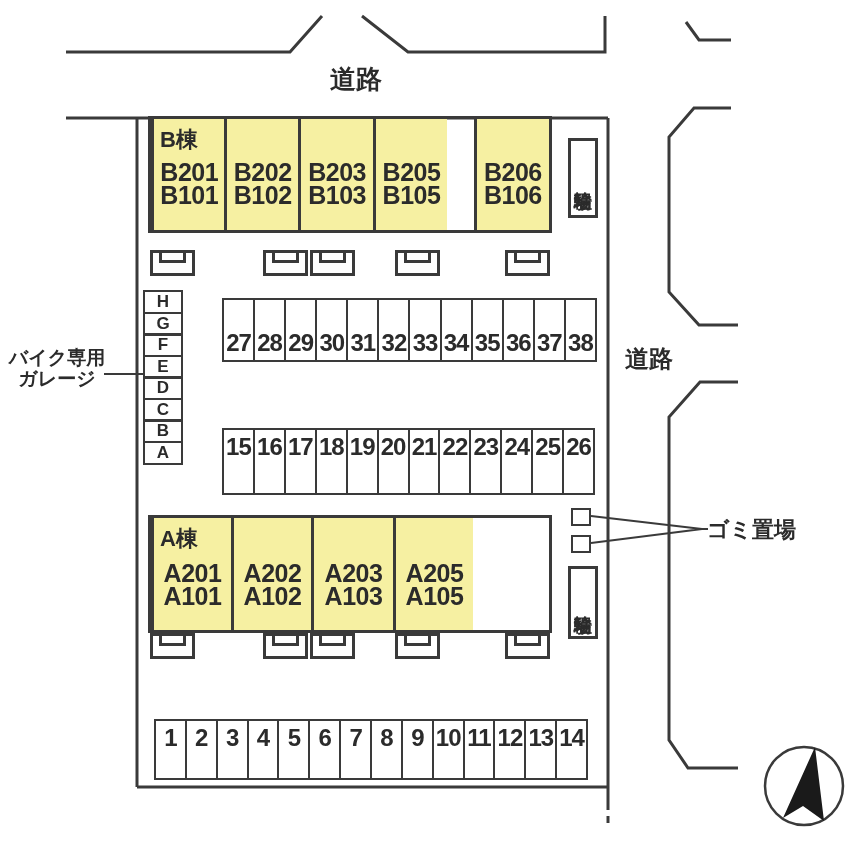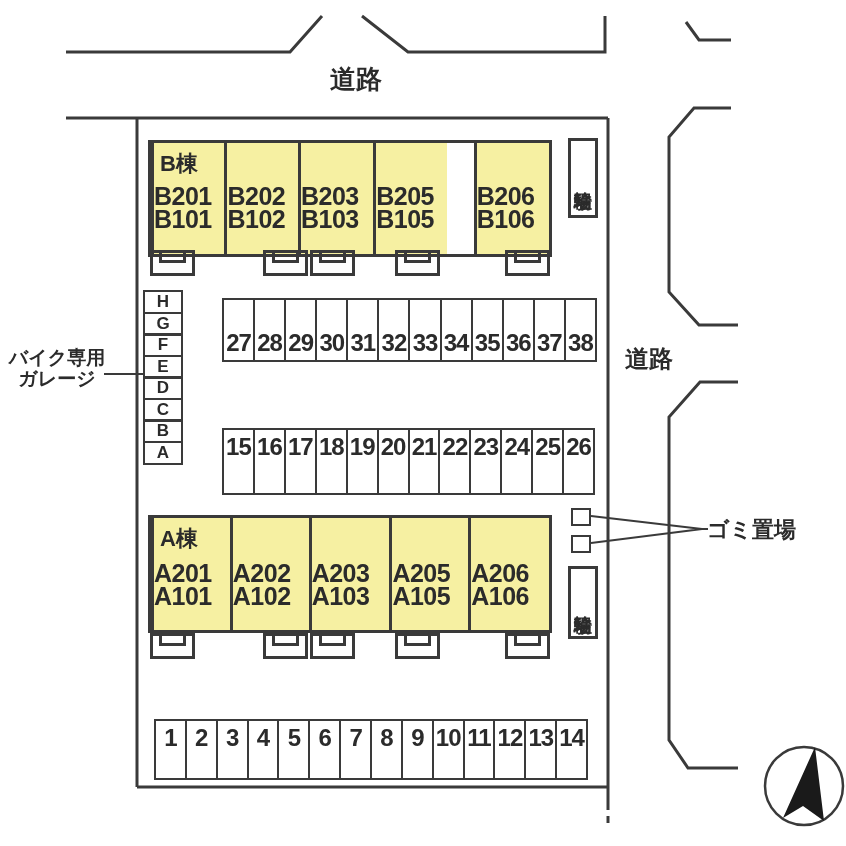--- a/index.html
+++ b/index.html
@@ -7,21 +7,21 @@
           font-family:"Liberation Sans","DejaVu Sans",sans-serif;color:#2b2b2b;}
   #lines{position:absolute;left:0;top:0;width:846px;height:846px;}
   .label{position:absolute;font-weight:bold;white-space:nowrap;}
   .road-top{left:330px;top:62px;font-size:26px;}
   .road-right{left:625px;top:343px;font-size:24px;}
   .garbage-label{left:707px;top:515px;font-size:22px;}
   .bikegarage-label{position:absolute;left:2px;top:347px;width:110px;text-align:center;
           font-size:19px;font-weight:bold;line-height:21px;}
   .building{position:absolute;display:flex;box-sizing:border-box;border:3px solid #3a3a3a;}
   .unit{box-sizing:border-box;border-left:3px solid #3a3a3a;display:flex;flex-direction:column;
-        align-items:flex-start;font-weight:bold;}
+        align-items:center;font-weight:bold;}
   .unit:first-child{border-left:none;}
   .unit .u{font-size:25px;line-height:23px;letter-spacing:-0.5px;}
   .bname{position:absolute;left:9px;top:6px;font-size:22px;font-weight:bold;}
   .porch{position:absolute;width:45px;height:26px;box-sizing:border-box;border:3px solid #3a3a3a;}
   .porch .step{position:absolute;left:6px;top:-3px;width:27px;height:13px;box-sizing:border-box;
         border:3px solid #3a3a3a;}
   .cyclebox{position:absolute;width:30px;box-sizing:border-box;border:3px solid #3a3a3a;
         display:flex;align-items:center;justify-content:center;}
   .cyclebox span{writing-mode:vertical-rl;text-orientation:upright;font-size:18px;font-weight:bold;
         letter-spacing:1px;line-height:1;}
@@ -78,21 +78,21 @@
       <div class="gslot">H</div>
       <div class="gslot">G</div>
       <div class="gslot">F</div>
       <div class="gslot">E</div>
       <div class="gslot">D</div>
       <div class="gslot">C</div>
       <div class="gslot">B</div>
       <div class="gslot">A</div>
     </div>
 
-  <div class="building" id="building-0" style="left:148px;top:140px;width:404px;height:117px;">
+  <div class="building" id="building-0" style="left:148px;top:116px;width:404px;height:117px;">
     <div class="bname">B棟</div>
   <div class="unit" style="width: 80px; padding-top: 42px; background: rgb(246, 240, 162);">
         <div class="u">B201</div>
         <div class="u">B101</div>
       </div>
       <div class="unit" style="width: 80px; padding-top: 42px; background: rgb(246, 240, 162);">
         <div class="u">B202</div>
         <div class="u">B102</div>
       </div>
       <div class="unit" style="width: 82px; padding-top: 42px; background: rgb(246, 240, 162);">
@@ -118,24 +118,20 @@
         <div class="u">A202</div>
         <div class="u">A102</div>
       </div>
       <div class="unit" style="width: 82px; padding-top: 44px; background: rgb(246, 240, 162);">
         <div class="u">A203</div>
         <div class="u">A103</div>
       </div>
       <div class="unit" style="width: 80px; padding-top: 44px; background: rgb(246, 240, 162);">
         <div class="u">A205</div>
         <div class="u">A105</div>
-      </div>
-      <div class="unit" style="width: 82px; padding-top: 44px; background: rgb(246, 240, 162);">
-        <div class="u">A206</div>
-        <div class="u">A106</div>
       </div>
     </div>
 
   <div class="cyclebox" style="left:568px;top:138px;height:80px;">
     <span>駐輪場</span>
   </div>
   <div class="cyclebox" style="left:568px;top:566px;height:73px;">
     <span>駐輪場</span>
   </div>
 

